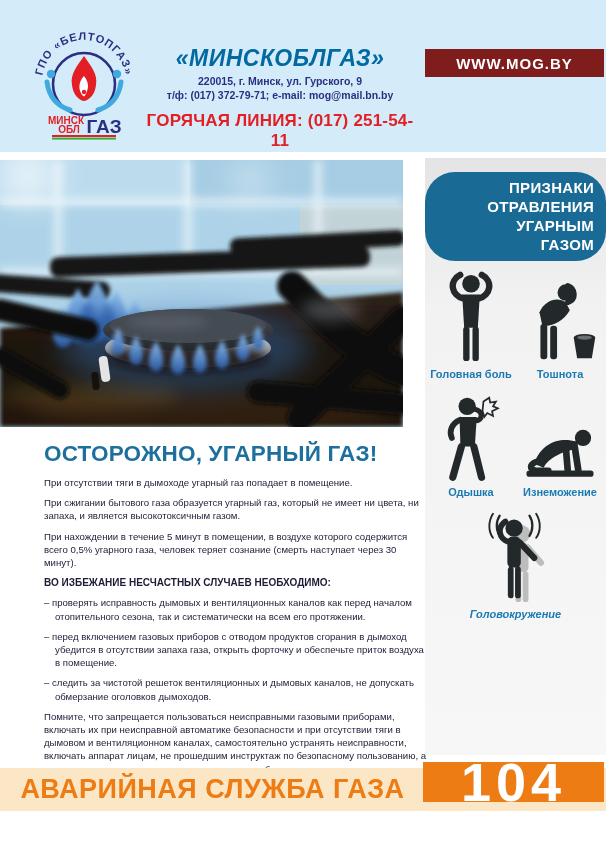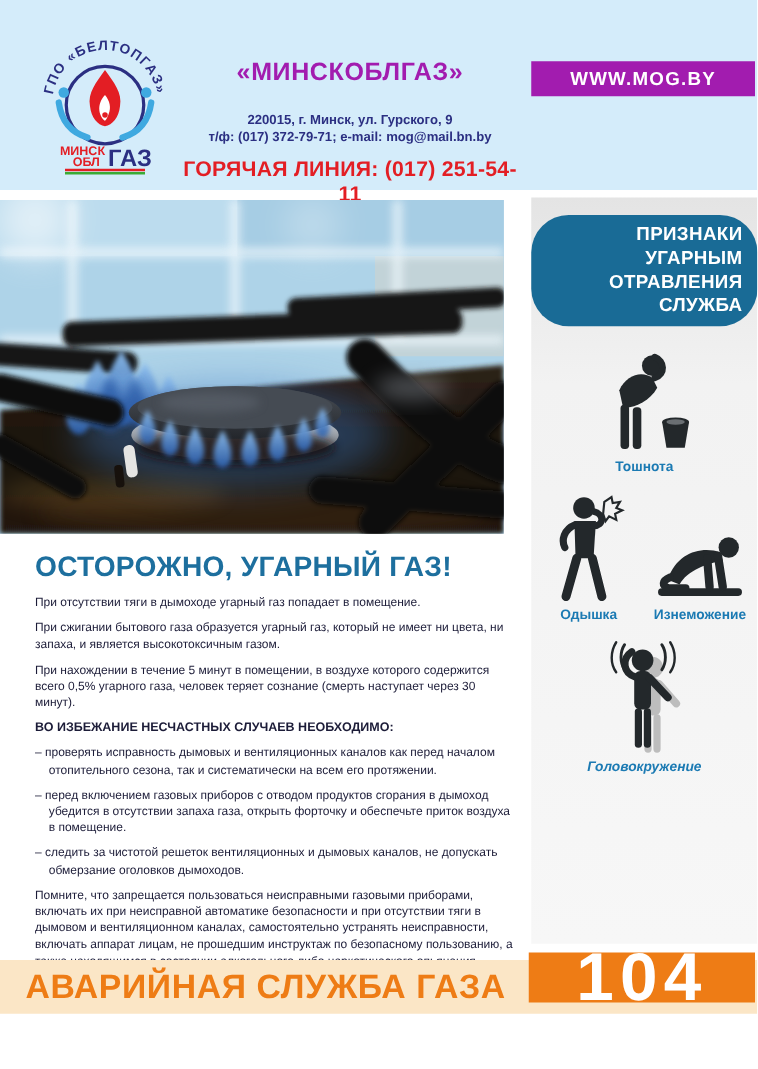--- a/index.html
+++ b/index.html
@@ -4,45 +4,45 @@
 <style>
   * { margin:0; padding:0; box-sizing:border-box; }
   html,body { background:#fff; }
   body { font-family:"Liberation Sans","DejaVu Sans",sans-serif; }
   .page { position:relative; width:606px; height:855px; background:#ffffff; overflow:hidden; margin:0 auto; }
 
   
   .header { position:absolute; left:0; top:0; width:606px; height:152px; background:#d4ecfa; }
   .logo { position:absolute; left:28px; top:22px; width:112px; height:118px; }
   .header-center { position:absolute; left:142px; top:44px; width:276px; text-align:center; }
-  .org-title { color:#a21caf; font-weight:bold; font-size:20px; letter-spacing:0.5px; line-height:28px; }
-  .org-addr { color:#2b2f82; font-size:10.5px; line-height:13.5px; margin-top:18px; font-weight:bold; }
+  .org-title { color:#0369a1; font-weight:bold; font-size:23px; letter-spacing:0.5px; line-height:28px;font-style:italic; }
+  .org-addr { color:#2b2f82; font-size:10.5px; line-height:13.5px; margin-top:3px; font-weight:bold; }
   .hotline { color:#e31e24; font-weight:bold; font-size:17px; margin-top:9px; letter-spacing:0.2px; }
-  .web-box { position:absolute; left:425px; top:49px; width:179px; height:28px; background:#a21caf;
+  .web-box { position:absolute; left:425px; top:49px; width:179px; height:28px; background:#7f1d1d;
              color:#fff; font-weight:bold; font-size:15px; letter-spacing:1px;
              display:flex; align-items:center; justify-content:center; }
 
   
   .photo { position:absolute; left:0; top:160px; width:403px; height:267px; overflow:hidden; background:#a9cfe4; }
 
   
   .sidebar { position:absolute; left:425px; top:158px; width:181px; height:597px;
              background:linear-gradient(180deg,#e4e4e4 0%, #f2f2f2 25%, #f7f7f7 100%); }
   .sb-header { margin-top:14px; width:181px; background:#196b96; color:#ffffff;
                font-weight:bold; font-size:15px; line-height:19px; text-align:right;
                padding:6px 12px 7px 8px; letter-spacing:0.3px;border-radius:30px; }
   .sb-rows { display:flex; flex-direction:column; align-items:stretch; }
   .sb-row { display:flex; justify-content:space-evenly; margin-top:10px; }
   .sb-cell { width:86px; display:flex; flex-direction:column; align-items:center; }
   .sb-cell.wide { width:160px;font-style:italic; }
   .sb-label { margin-top:3px; color:#1b7ab3; font-weight:bold; font-size:11px; line-height:13px; text-align:center; }
   .sb-icon { display:block; }
 
   
-  .main-text { position:absolute; left:28px; top:441px; width:384px; color:#1c1c38; }
+  .main-text { position:absolute; left:44px; top:441px; width:384px; color:#1c1c38; }
   .main-text h1 { color:#1d6f9e; font-size:22.5px; font-weight:bold; letter-spacing:0.2px; margin-bottom:9px; white-space:nowrap; }
   .para { font-size:9.6px; line-height:13.2px; margin-bottom:7px; }
   .para.bold { font-weight:bold; font-size:10px; }
   .bullet { font-size:9.6px; line-height:13.2px; margin-bottom:7px; padding-left:11px; text-indent:-11px; }
 
   
   .footer-bar { position:absolute; left:0; top:768px; width:606px; height:43px; background:#fbe6c6; }
   .footer-title { position:absolute; left:0; top:768px; width:425px; height:43px;
                   color:#ee7c15; font-weight:bold; font-size:27px; letter-spacing:0.5px;
                   display:flex; align-items:center; justify-content:center; }
@@ -191,27 +191,38 @@
       <path d="M258,232 L403,244" stroke-width="22" fill="none"></path>
       <path d="M0,150 L88,170" stroke-width="22" fill="none"></path>
       <path d="M0,196 L60,230" stroke-width="18" fill="none"></path>
     </g>
     <ellipse cx="330" cy="150" rx="30" ry="10" fill="#8a8f96" opacity="0.5" filter="url(#b8)"></ellipse>
   </svg>
 
   <div class="sidebar">
     <div class="sb-header">
       <div>ПРИЗНАКИ</div>
+      <div>ОТРАВЛЕНИЯ</div>
       <div>УГАРНЫМ</div>
-      <div>ОТРАВЛЕНИЯ</div>
-      <div>СЛУЖБА</div>
+      <div>ГАЗОМ</div>
     </div>
 
     <div class="sb-rows">
       <div class="sb-row">
+        <div class="sb-cell">
+          <svg class="sb-icon" width="70" height="94" viewBox="0 0 70 96" fill="#23282b">
+            <circle cx="35" cy="13" r="9"></circle>
+            <path d="M26,24 h18 l-2,34 h-14 z"></path>
+            <path d="M27,28 C15,25 12,10 24,4" stroke="#23282b" stroke-width="6.5" fill="none" stroke-linecap="round"></path>
+            <path d="M43,28 C55,25 58,10 46,4" stroke="#23282b" stroke-width="6.5" fill="none" stroke-linecap="round"></path>
+            <rect x="27" y="57" width="6.5" height="35" rx="3"></rect>
+            <rect x="36.5" y="57" width="6.5" height="35" rx="3"></rect>
+          </svg>
+          <div class="sb-label">Головная боль</div>
+        </div>
         <div class="sb-cell">
           <svg class="sb-icon" width="78" height="94" viewBox="0 0 78 96" fill="#23282b">
             <circle cx="45" cy="22" r="8.5"></circle>
             <path d="M18,42 C24,29 37,26 45,32 L49,40 C43,51 30,57 21,56 Z"></path>
             <path d="M47,32 C56,29 55,18 47,15" stroke="#23282b" stroke-width="5.5" fill="none" stroke-linecap="round"></path>
             <rect x="19" y="54" width="7" height="36" rx="3"></rect>
             <rect x="29" y="56" width="7" height="34" rx="3"></rect>
             <path d="M53,68 L75,68 L71.5,89 L56.5,89 Z"></path>
             <ellipse cx="64" cy="68" rx="11" ry="3.6"></ellipse>
             <ellipse cx="64" cy="68" rx="7.5" ry="2.2" fill="#6a6f73"></ellipse>

